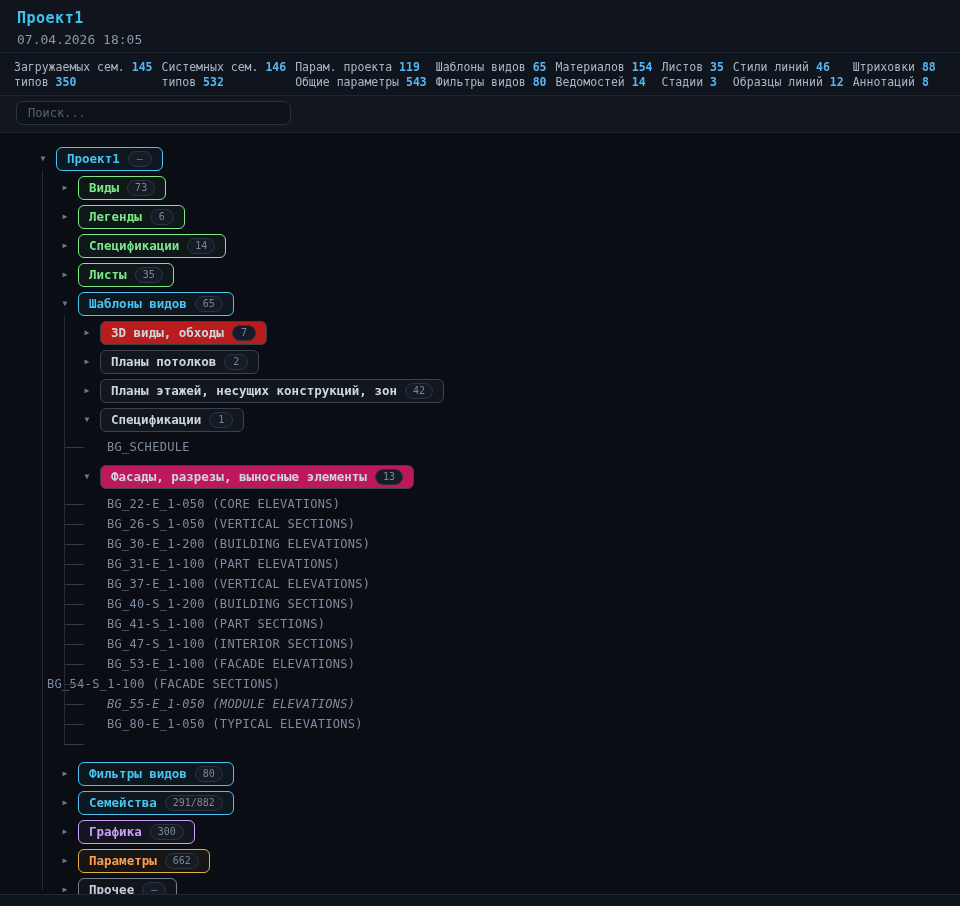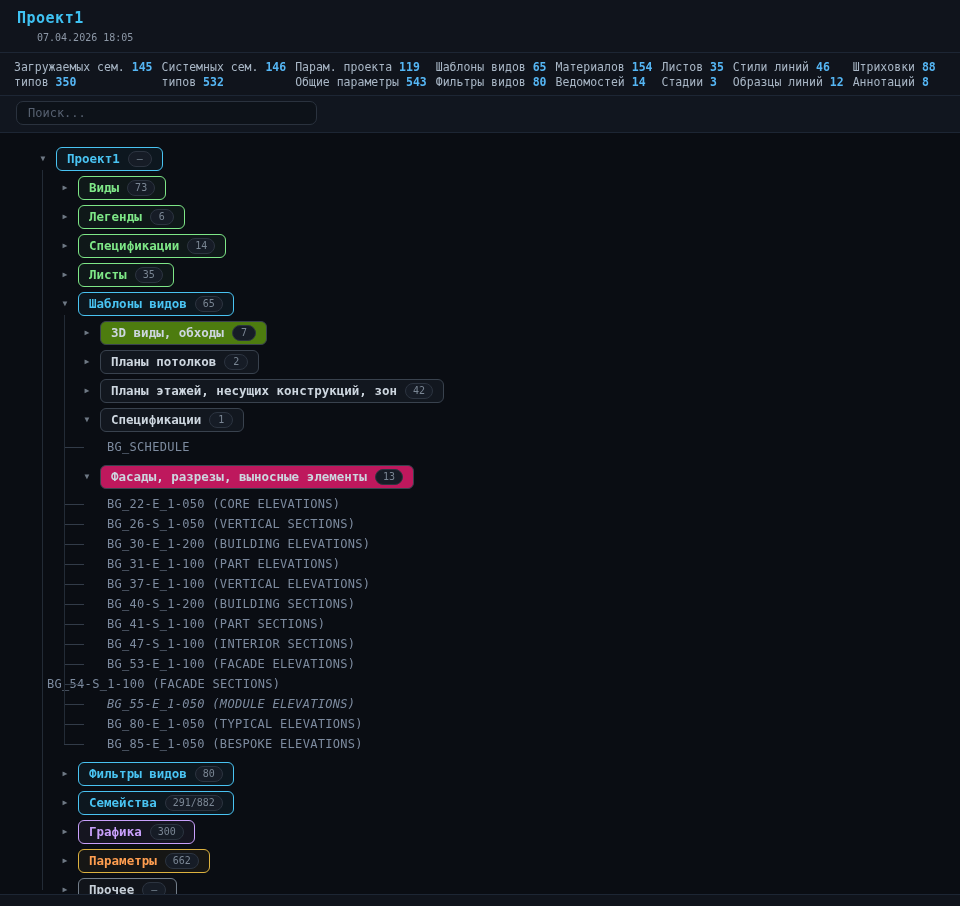--- a/index.html
+++ b/index.html
@@ -3,31 +3,31 @@
 <meta charset="utf-8">
 <style>
   * { margin:0; padding:0; box-sizing:border-box; }
   html,body { background:#0a0d13; }
   body { font-family:"DejaVu Sans Mono", monospace; }
   .app { position:relative; width:960px; height:906px; background:#0a0d13; overflow:hidden; }
 
   
   .header { height:53px; background:#10141c; border-bottom:1px solid #1d2634; padding:9px 17px 0 17px; }
   .title { font-size:15px; font-weight:700; color:#3fc2f2; letter-spacing:0.5px; }
-  .timestamp { margin-top:5px; font-size:10px; color:#8d98a7;margin-left:20px; }
+  .timestamp { margin-top:5px; font-size:13px; color:#8d98a7; }
 
   
   .stats { height:43px; background:#10141c; border-bottom:1px solid #1d2634; display:flex; align-items:center; gap:9px; padding:0 14px; overflow:hidden; }
   .stat-col { display:flex; flex-direction:column; gap:1px; white-space:nowrap; }
   .stat-line { font-size:11.5px; line-height:14px; color:#a9b7c6; }
   .stat-value { color:#55b6f4; font-weight:700; }
 
   
   .search-band { height:37px; background:#11161f; border-bottom:1px solid #1d2634; padding:5px 16px; }
-  .search { width:301px; height:24px; background:#0d1219; border:1px solid #2a323e; border-radius:7px; color:#aab6c4; font-family:"DejaVu Sans Mono", monospace; font-size:12px; padding:0 11px; outline:none; }
+  .search { width:275px; height:24px; background:#0d1219; border:1px solid #2a323e; border-radius:7px; color:#aab6c4; font-family:"DejaVu Sans Mono", monospace; font-size:12px; padding:0 11px; outline:none; }
   .search::placeholder { color:#566070; }
 
   
   .tree { position:relative; height:761px; background:#0a0d13; padding-top:11px; overflow:hidden; }
   .row { position:relative; display:flex; align-items:center; width:100%; }
   .row-box { height:29px; }
   .row-leaf { height:20px; }
   .row-box + .row-leaf { margin-top:3px; }
   .row-leaf + .row-box { margin-top:5px; }
   .arrow { display:inline-block; width:12px; margin-right:7px; font-size:8px; color:#6e7884; text-align:center; flex:none; cursor:pointer; }
@@ -123,21 +123,21 @@
       </div>
       <div class="row row-box" style="padding-left: 59px;">
         <span class="arrow">▼</span>
         <span class="nodebox" style="color: rgb(73, 195, 242); border-color: rgb(73, 195, 242); background: rgba(73, 195, 242, 0.06);">
           <span>Шаблоны видов</span>
           <span class="badge">65</span>
         </span>
       </div>
       <div class="row row-box" style="padding-left: 81px;">
         <span class="arrow">▶</span>
-        <span class="nodebox" style="color: rgb(205, 214, 223); border-color: rgb(57, 66, 78); background: #4d7c0f;">
+        <span class="nodebox" style="color: rgb(205, 214, 223); border-color: rgb(57, 66, 78); background: #b91c1c;">
           <span>3D виды, обходы</span>
           <span class="badge">7</span>
         </span>
       </div>
       <div class="row row-box" style="padding-left: 81px;">
         <span class="arrow">▶</span>
         <span class="nodebox" style="color: rgb(205, 214, 223); border-color: rgb(57, 66, 78); background: rgb(18, 23, 31);">
           <span>Планы потолков</span>
           <span class="badge">2</span>
         </span>
@@ -210,21 +210,20 @@
       <div class="row row-leaf" style="padding-left: 107px; font-style: italic;">
         <span class="leaf-dash"></span>
         <span class="leaf-label">BG_55-E_1-050 (MODULE ELEVATIONS)</span>
       </div>
       <div class="row row-leaf" style="padding-left: 107px;">
         <span class="leaf-dash"></span>
         <span class="leaf-label">BG_80-E_1-050 (TYPICAL ELEVATIONS)</span>
       </div>
       <div class="row row-leaf" style="padding-left: 107px;">
         <span class="leaf-dash"></span>
-        <span class="leaf-label">BG_85-E_1-050 (BESPOKE ELEVATIONS)</span>
       </div>
       <div class="row row-box" style="padding-left: 59px;">
         <span class="arrow">▶</span>
         <span class="nodebox" style="color: rgb(73, 195, 242); border-color: rgb(73, 195, 242); background: rgba(73, 195, 242, 0.06);">
           <span>Фильтры видов</span>
           <span class="badge">80</span>
         </span>
       </div>
       <div class="row row-box" style="padding-left: 59px;">
         <span class="arrow">▶</span>

